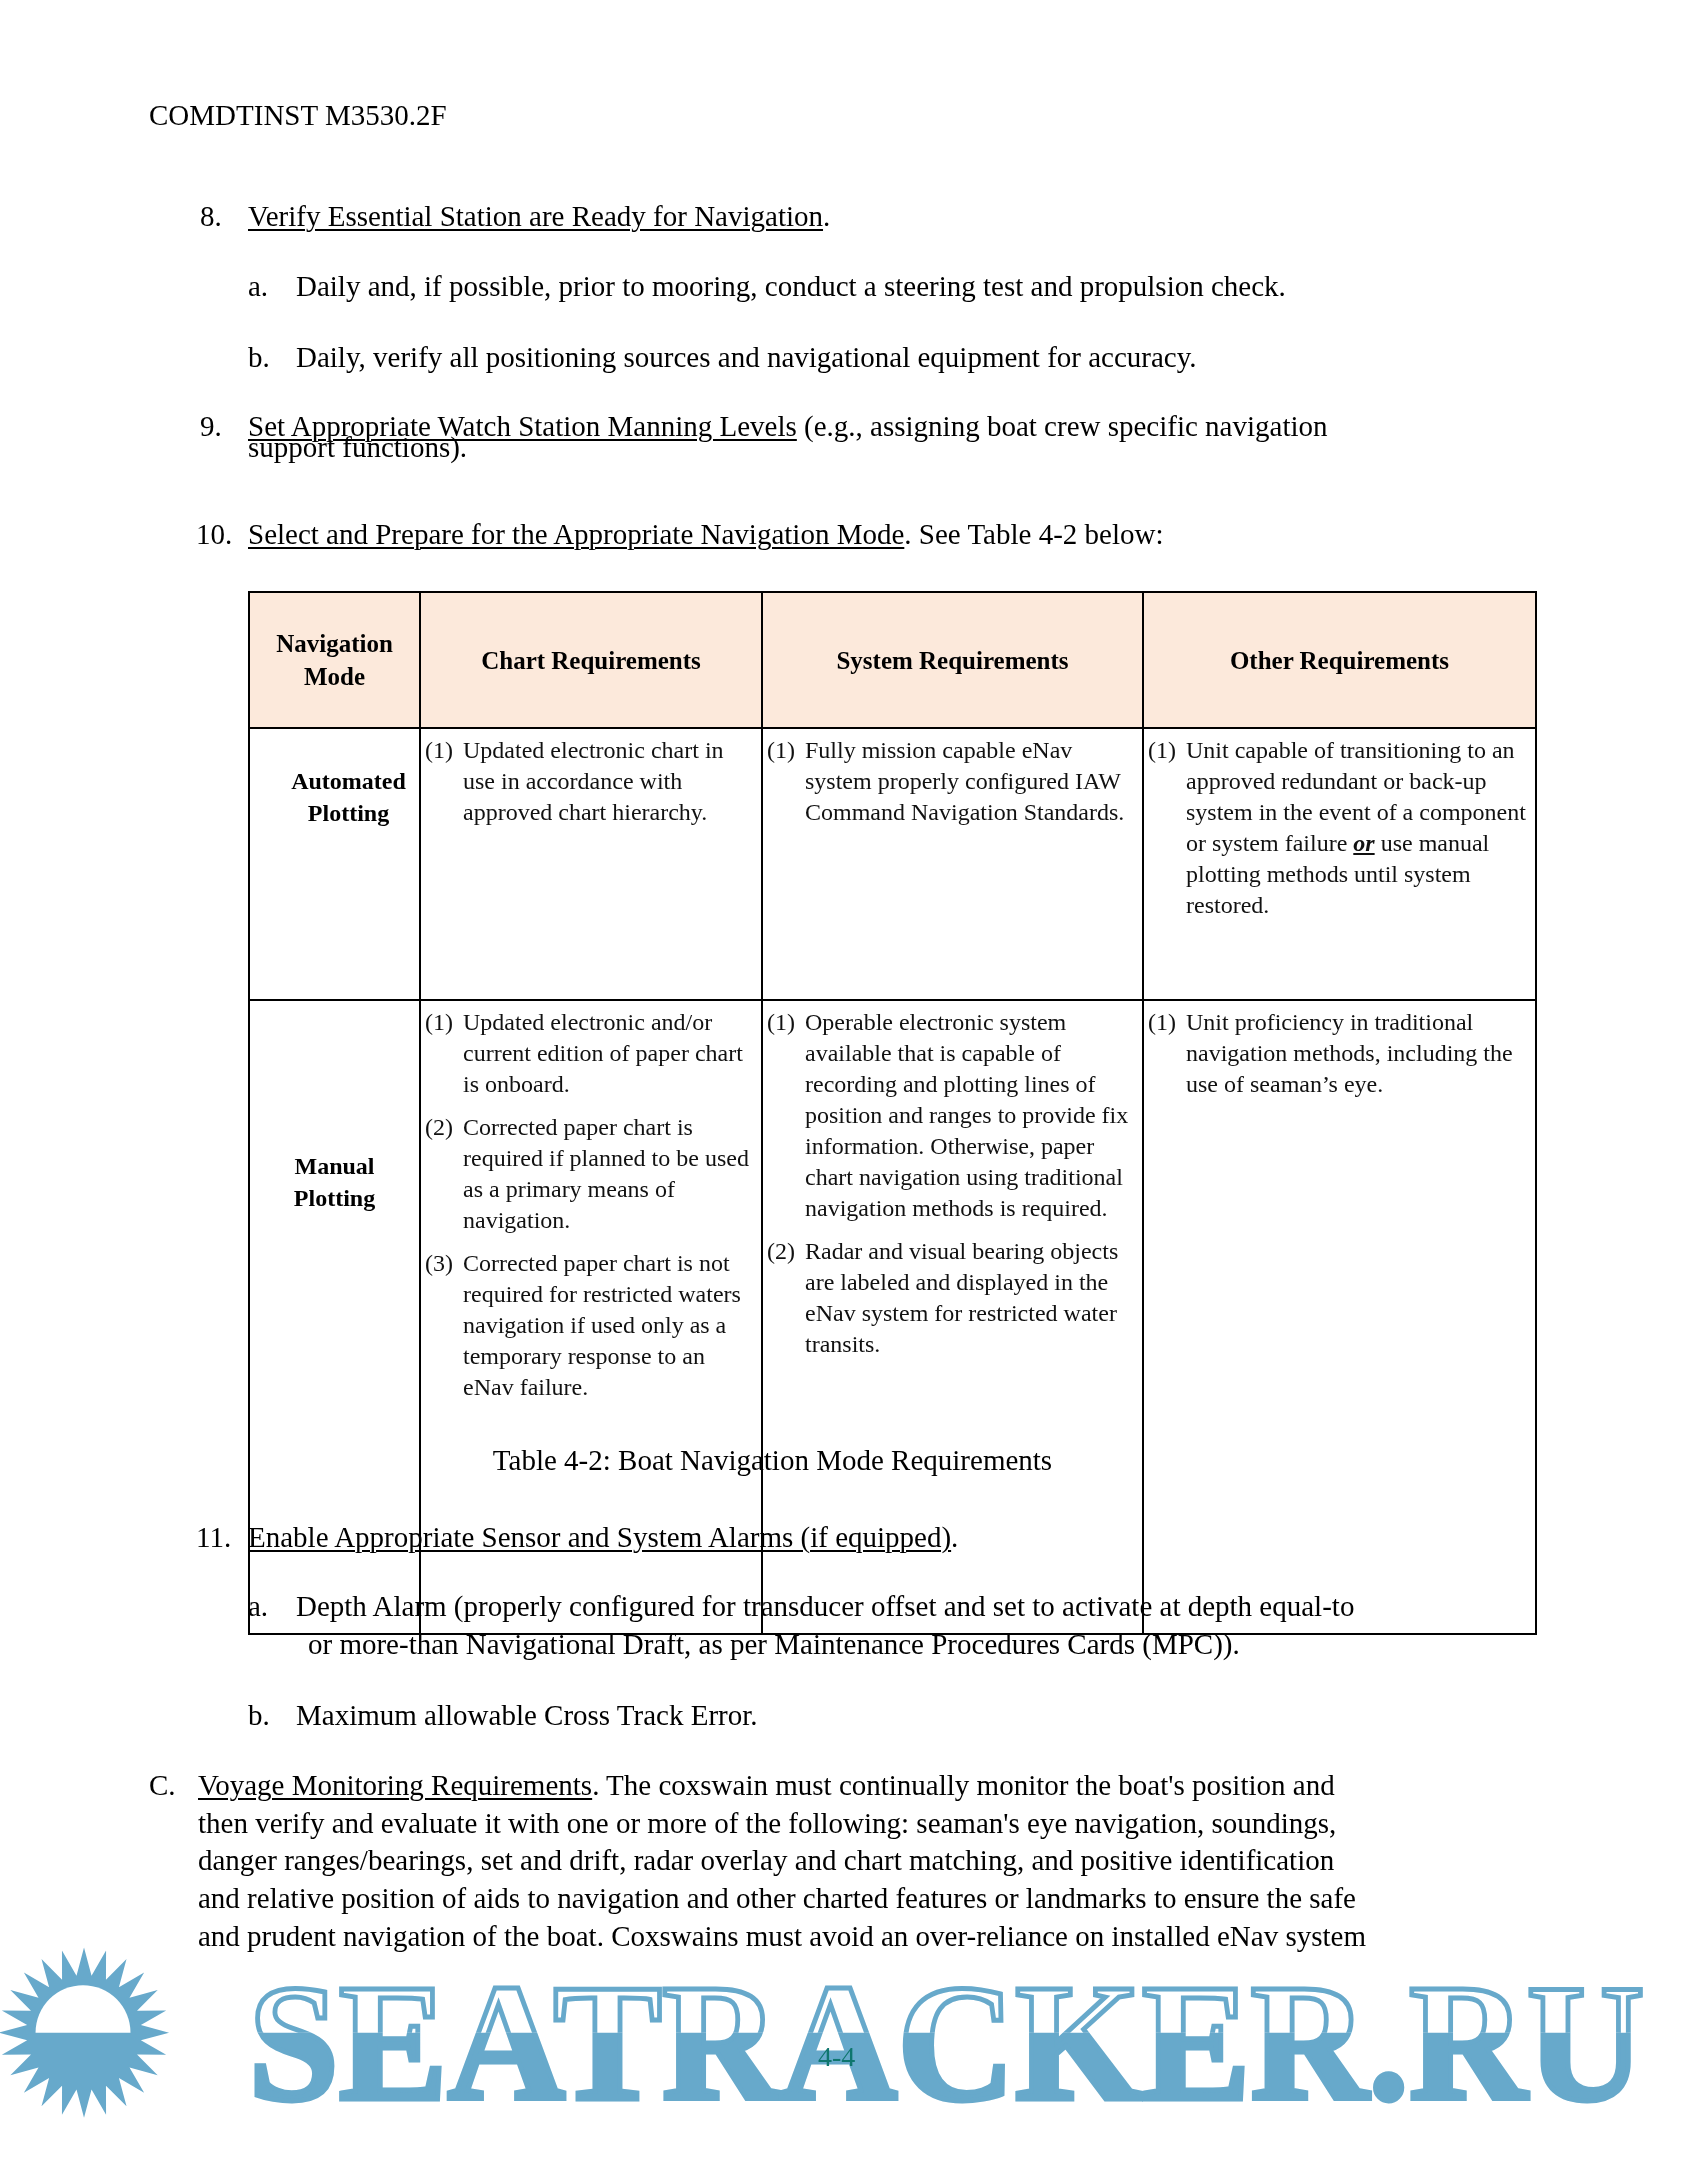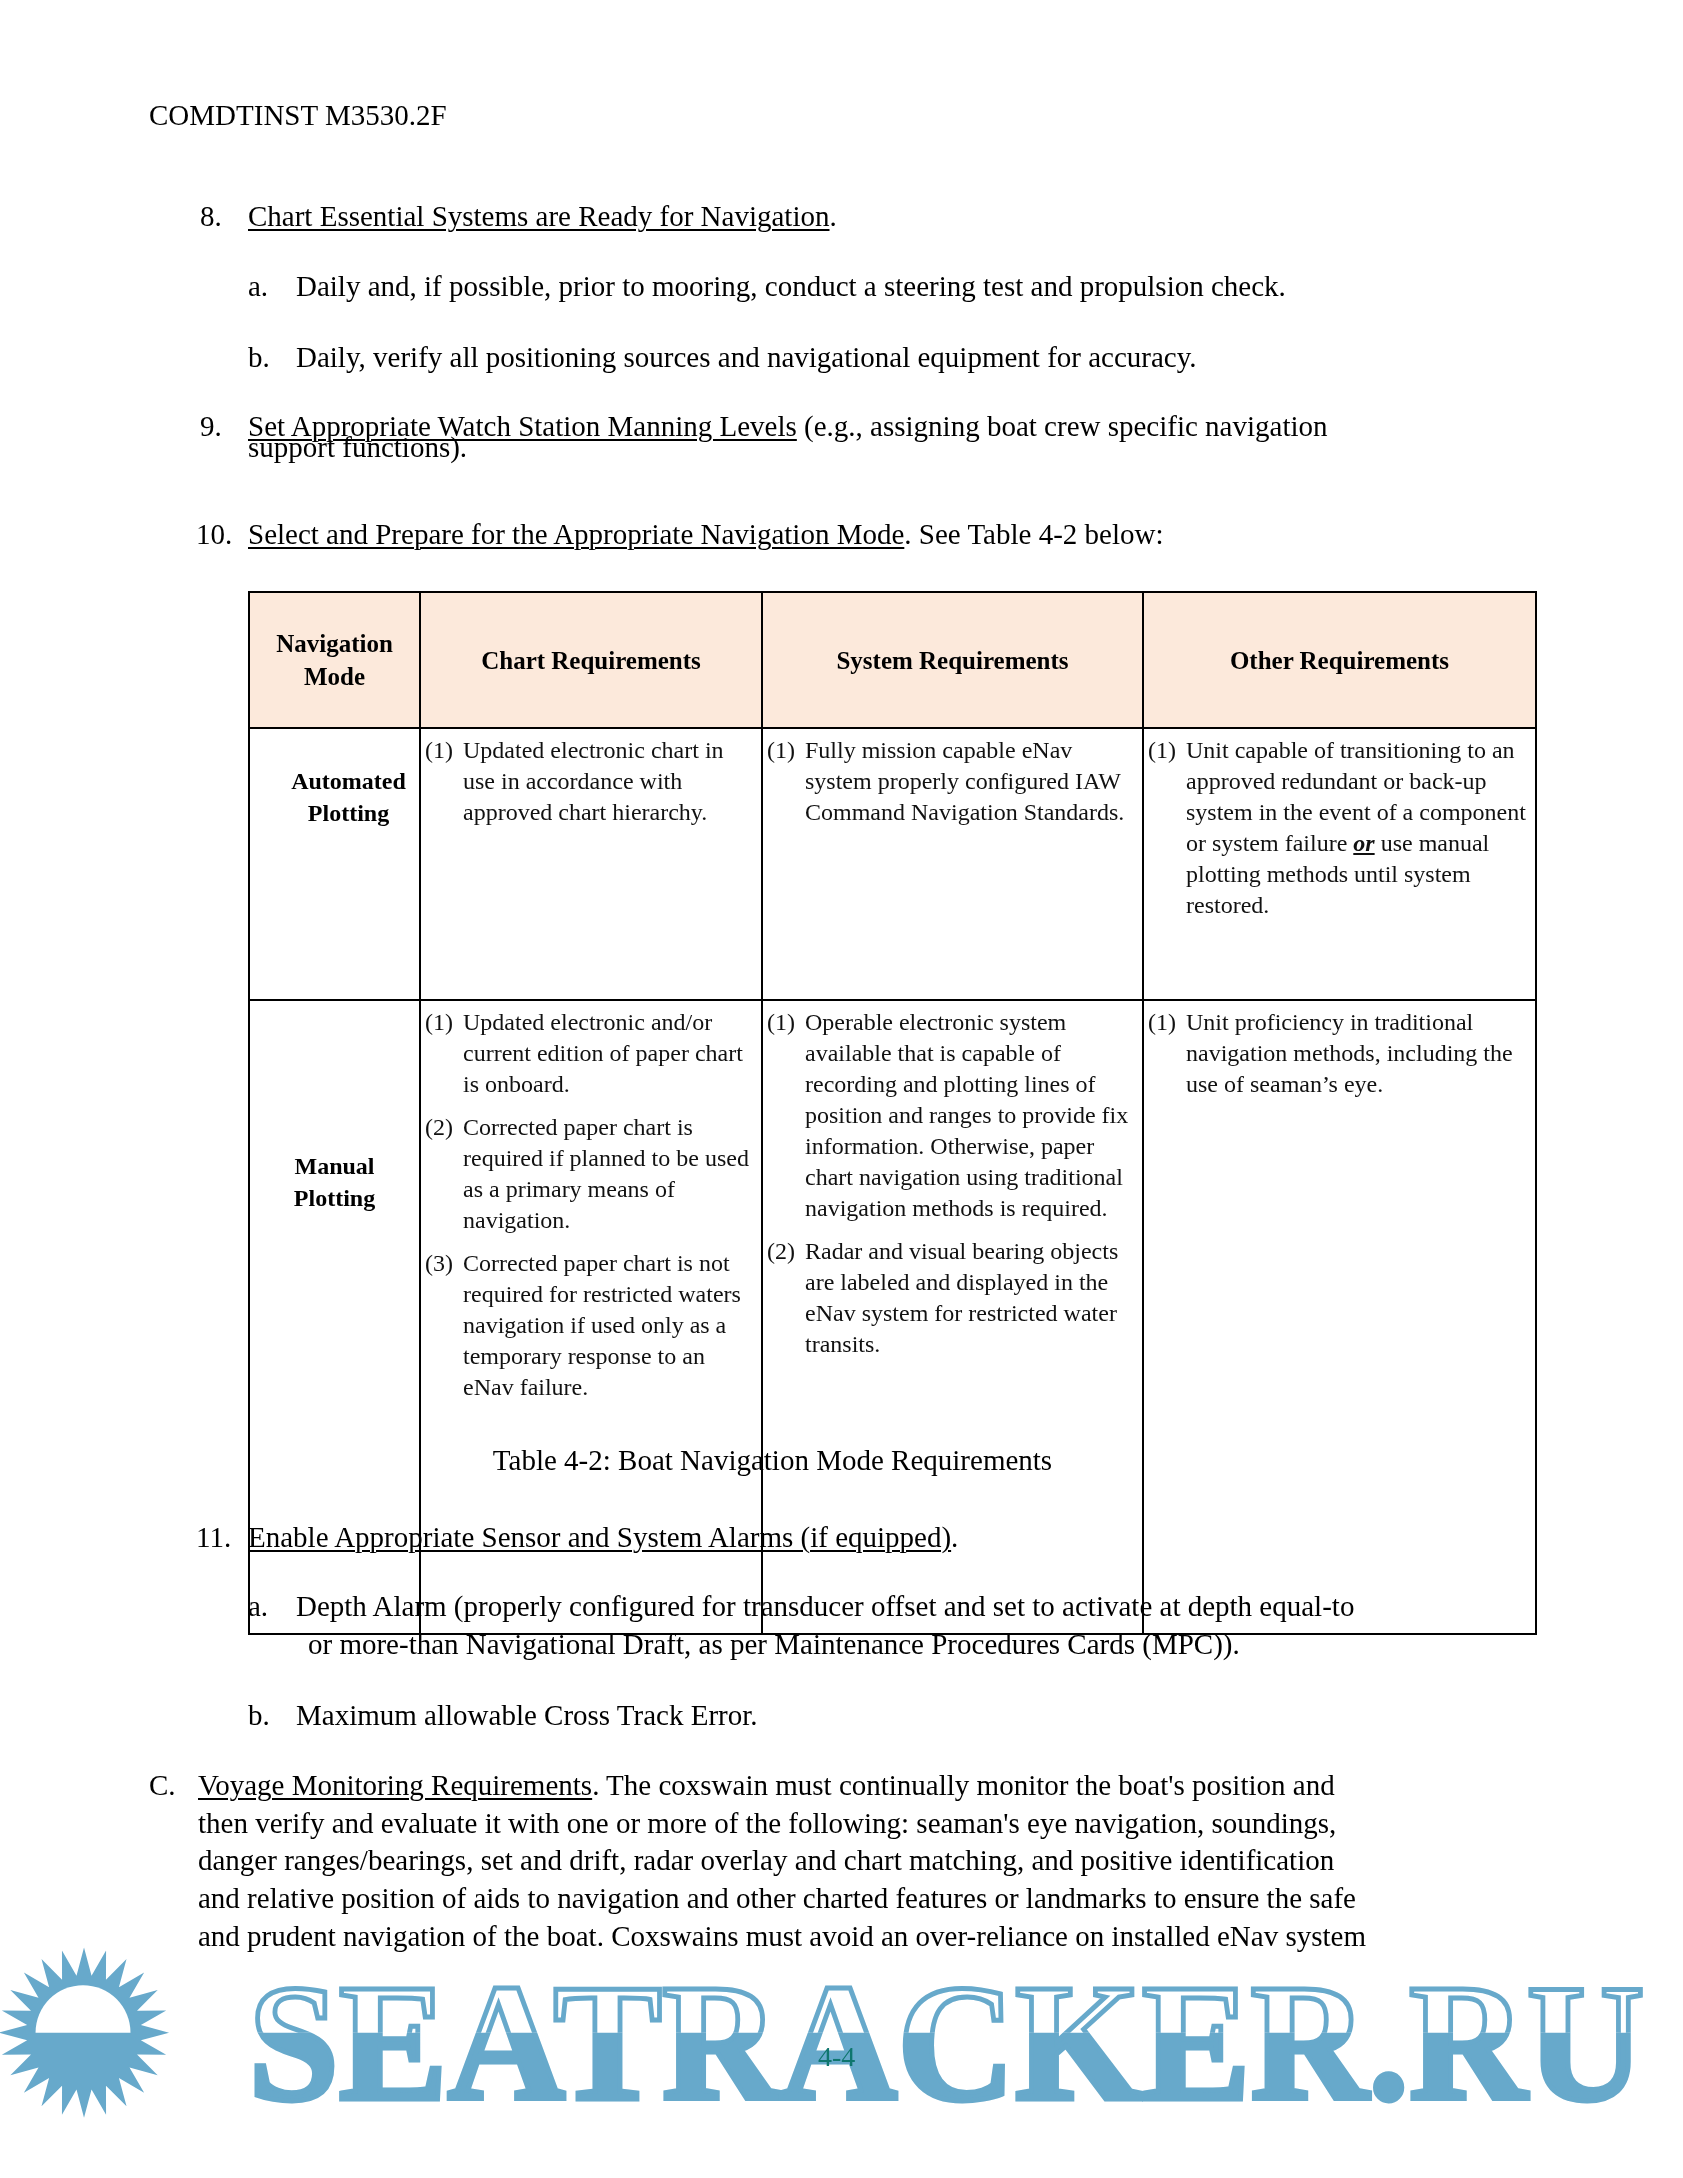--- a/index.html
+++ b/index.html
@@ -43,21 +43,21 @@
   #watermark { position: absolute; left: 0; top: 1911px; width: 1683px; height: 267px; pointer-events: none; }
   #page-number { left: 818px; top: 2041px; font-size: 28px; color: #0f766e; }
 </style>
 </head>
 <body>
 
 <div class="abs" id="doc-header">COMDTINST M3530.2F</div>
 
 <div>
   <span class="abs txt" style="left:200px; top:197px;">8.</span>
-  <span class="abs txt" style="left:248px; top:197px;"><span class="u">Chart Essential Systems are Ready for Navigation</span><span>.</span></span>
+  <span class="abs txt" style="left:248px; top:197px;"><span class="u">Verify Essential Station are Ready for Navigation</span><span>.</span></span>
 </div>
 <div>
   <span class="abs txt" style="left:248px; top:267px;">a.</span>
   <span class="abs txt" style="left:296px; top:267px;">Daily and, if possible, prior to mooring, conduct a steering test and propulsion check.</span>
 </div>
 <div>
   <span class="abs txt" style="left:248px; top:338px;">b.</span>
   <span class="abs txt" style="left:296px; top:338px;">Daily, verify all positioning sources and navigational equipment for accuracy.</span>
 </div>
 

